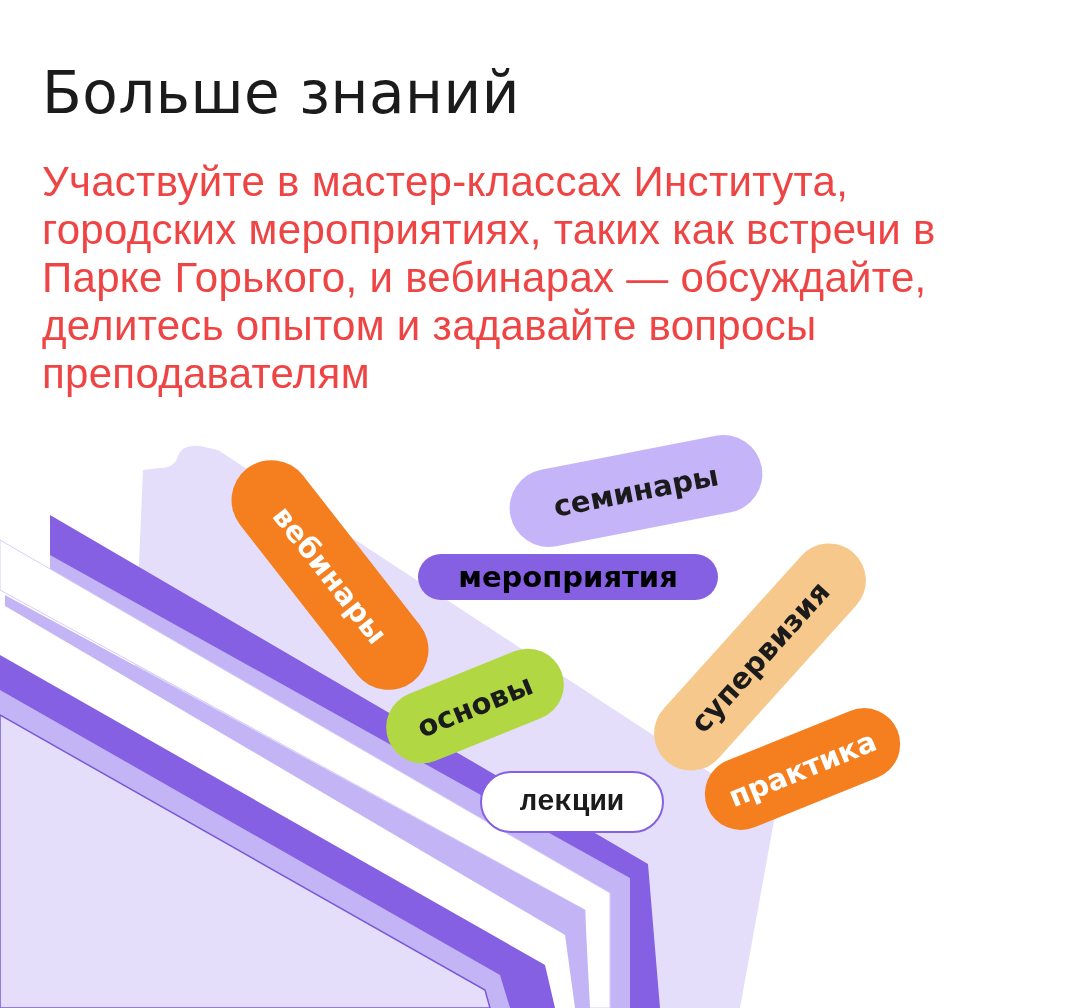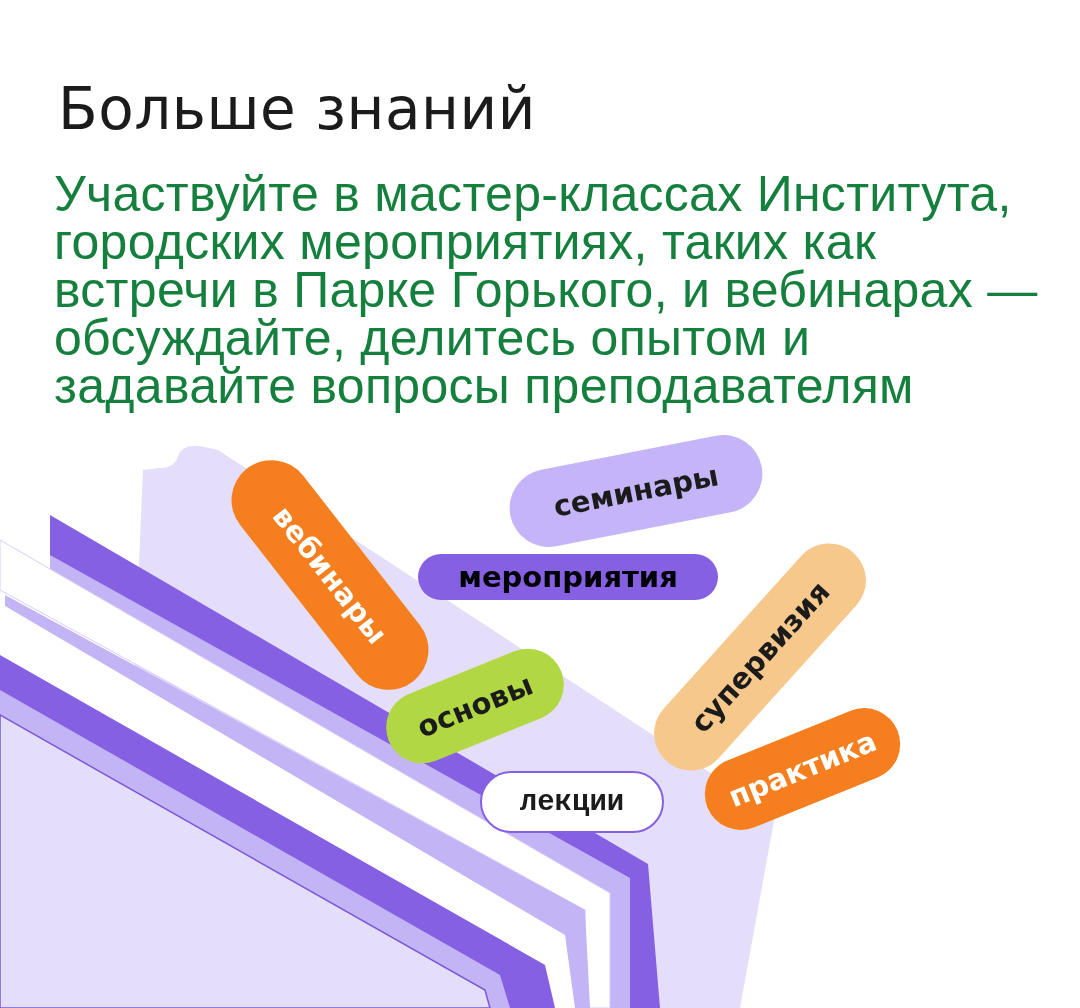--- a/index.html
+++ b/index.html
@@ -1,21 +1,21 @@
 <!DOCTYPE html>
 <html><head>
 <meta charset="utf-8">
 <style>
   html, body { margin:0; padding:0; }
   body { width:1080px; height:1008px; background:#ffffff; position:relative; overflow:hidden;
          font-family:"DejaVu Sans", sans-serif; }
   .title { position:absolute; left:42px; top:58px; font-size:58px; font-weight:400; color:#1b1b1b;
-           letter-spacing:0.5px; line-height:70px; margin:16px; }
-  .subtitle { position:absolute; left:42px; top:158px; width:1010px; font-size:50px; line-height:48px;
-              color:#15803d; margin:12px; font-family:"Liberation Sans", sans-serif; letter-spacing:0.3px; }
+           letter-spacing:0.5px; line-height:70px; margin:0; }
+  .subtitle { position:absolute; left:42px; top:158px; width:1010px; font-size:42px; line-height:48px;
+              color:#ef4444; margin:0; font-family:"Liberation Sans", sans-serif; letter-spacing:0.3px; }
   .illus { position:absolute; left:0; top:0; width:1080px; height:1008px; }
   .pill { position:absolute; display:flex; align-items:center; justify-content:center;
           border-radius:40px; font-family:"DejaVu Sans", sans-serif; font-weight:700;
           font-size:29px; white-space:nowrap; transform-origin:center center; }
 </style>
 </head>
 <body>
 
 <h1 class="title">Больше знаний</h1>
 <p class="subtitle">Участвуйте в мастер-классах Института, городских мероприятиях, таких как встречи в Парке Горького, и вебинарах — обсуждайте, делитесь опытом и задавайте вопросы преподавателям</p>

